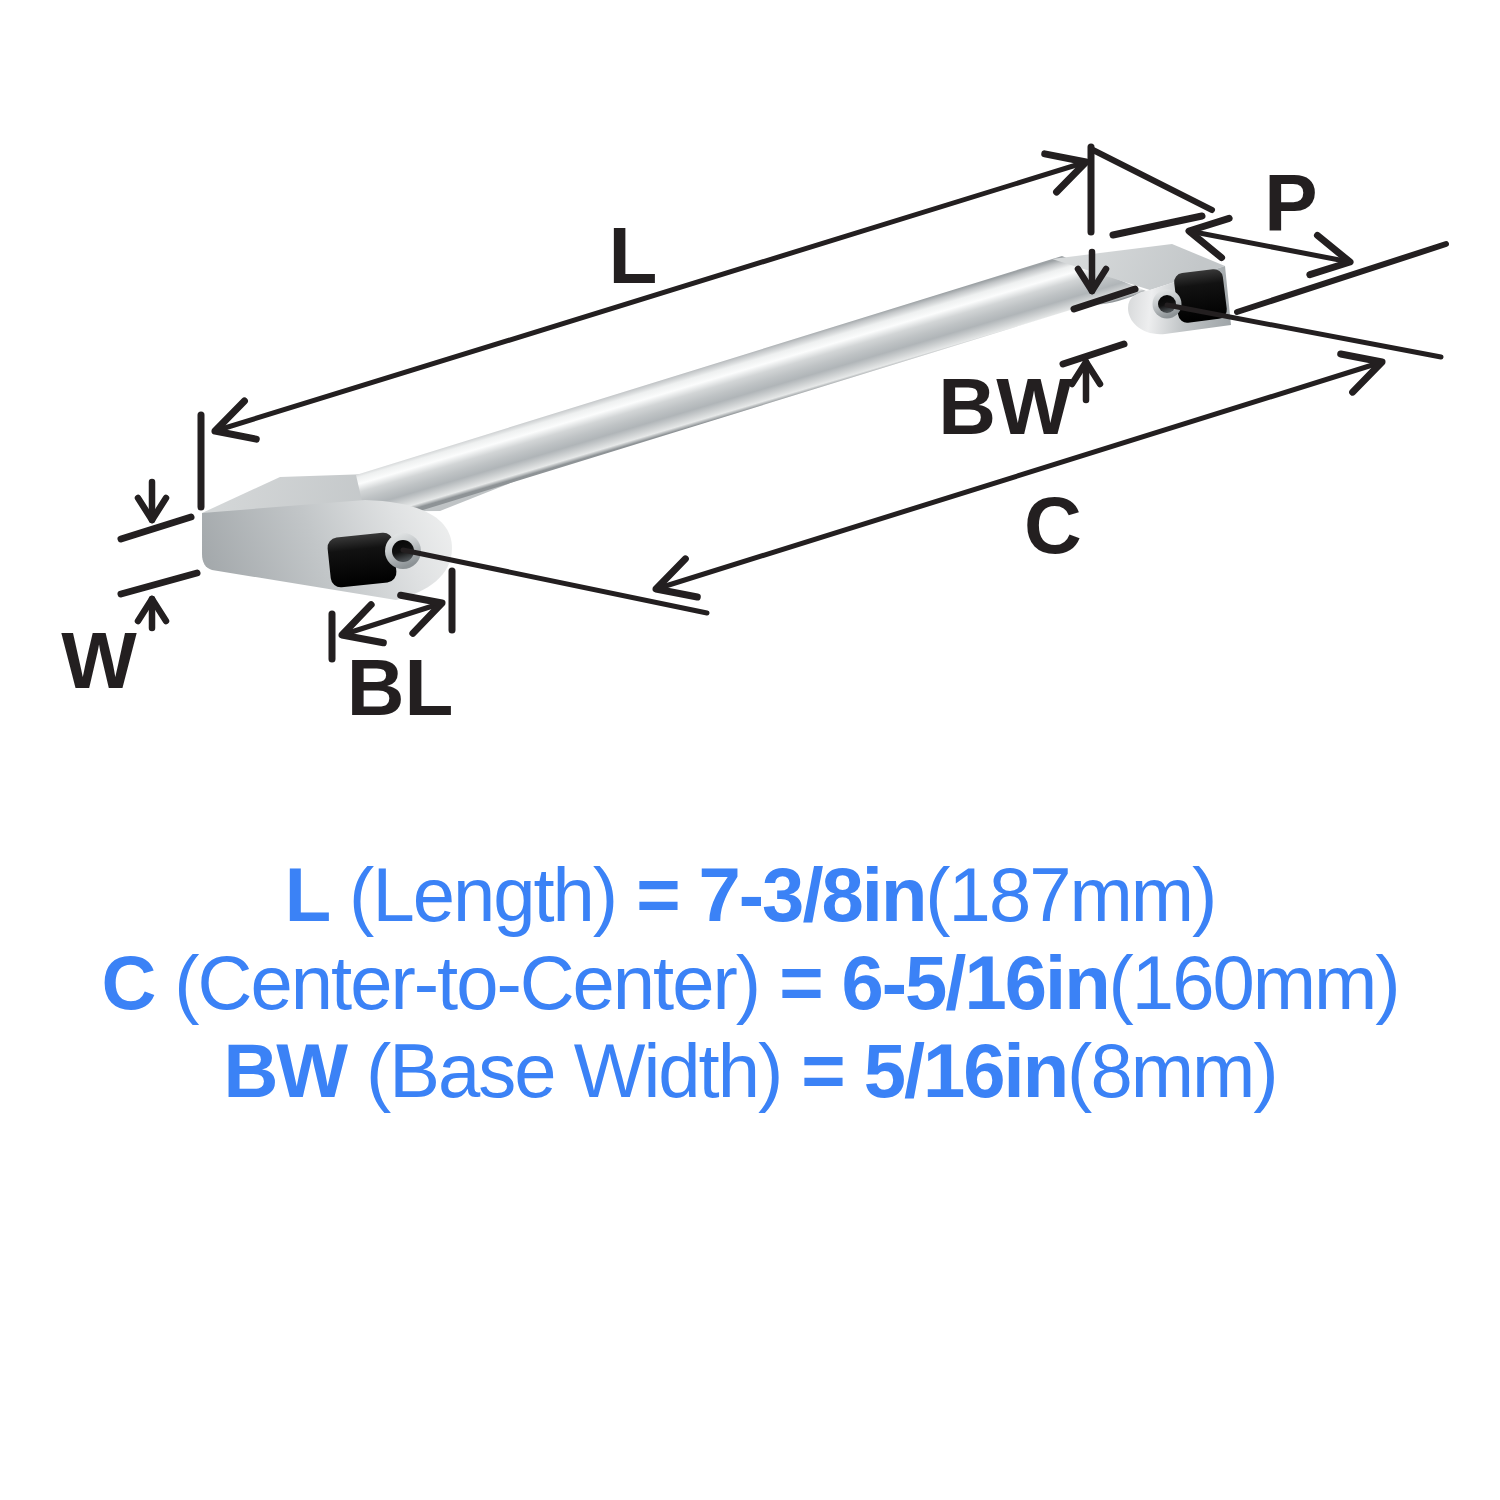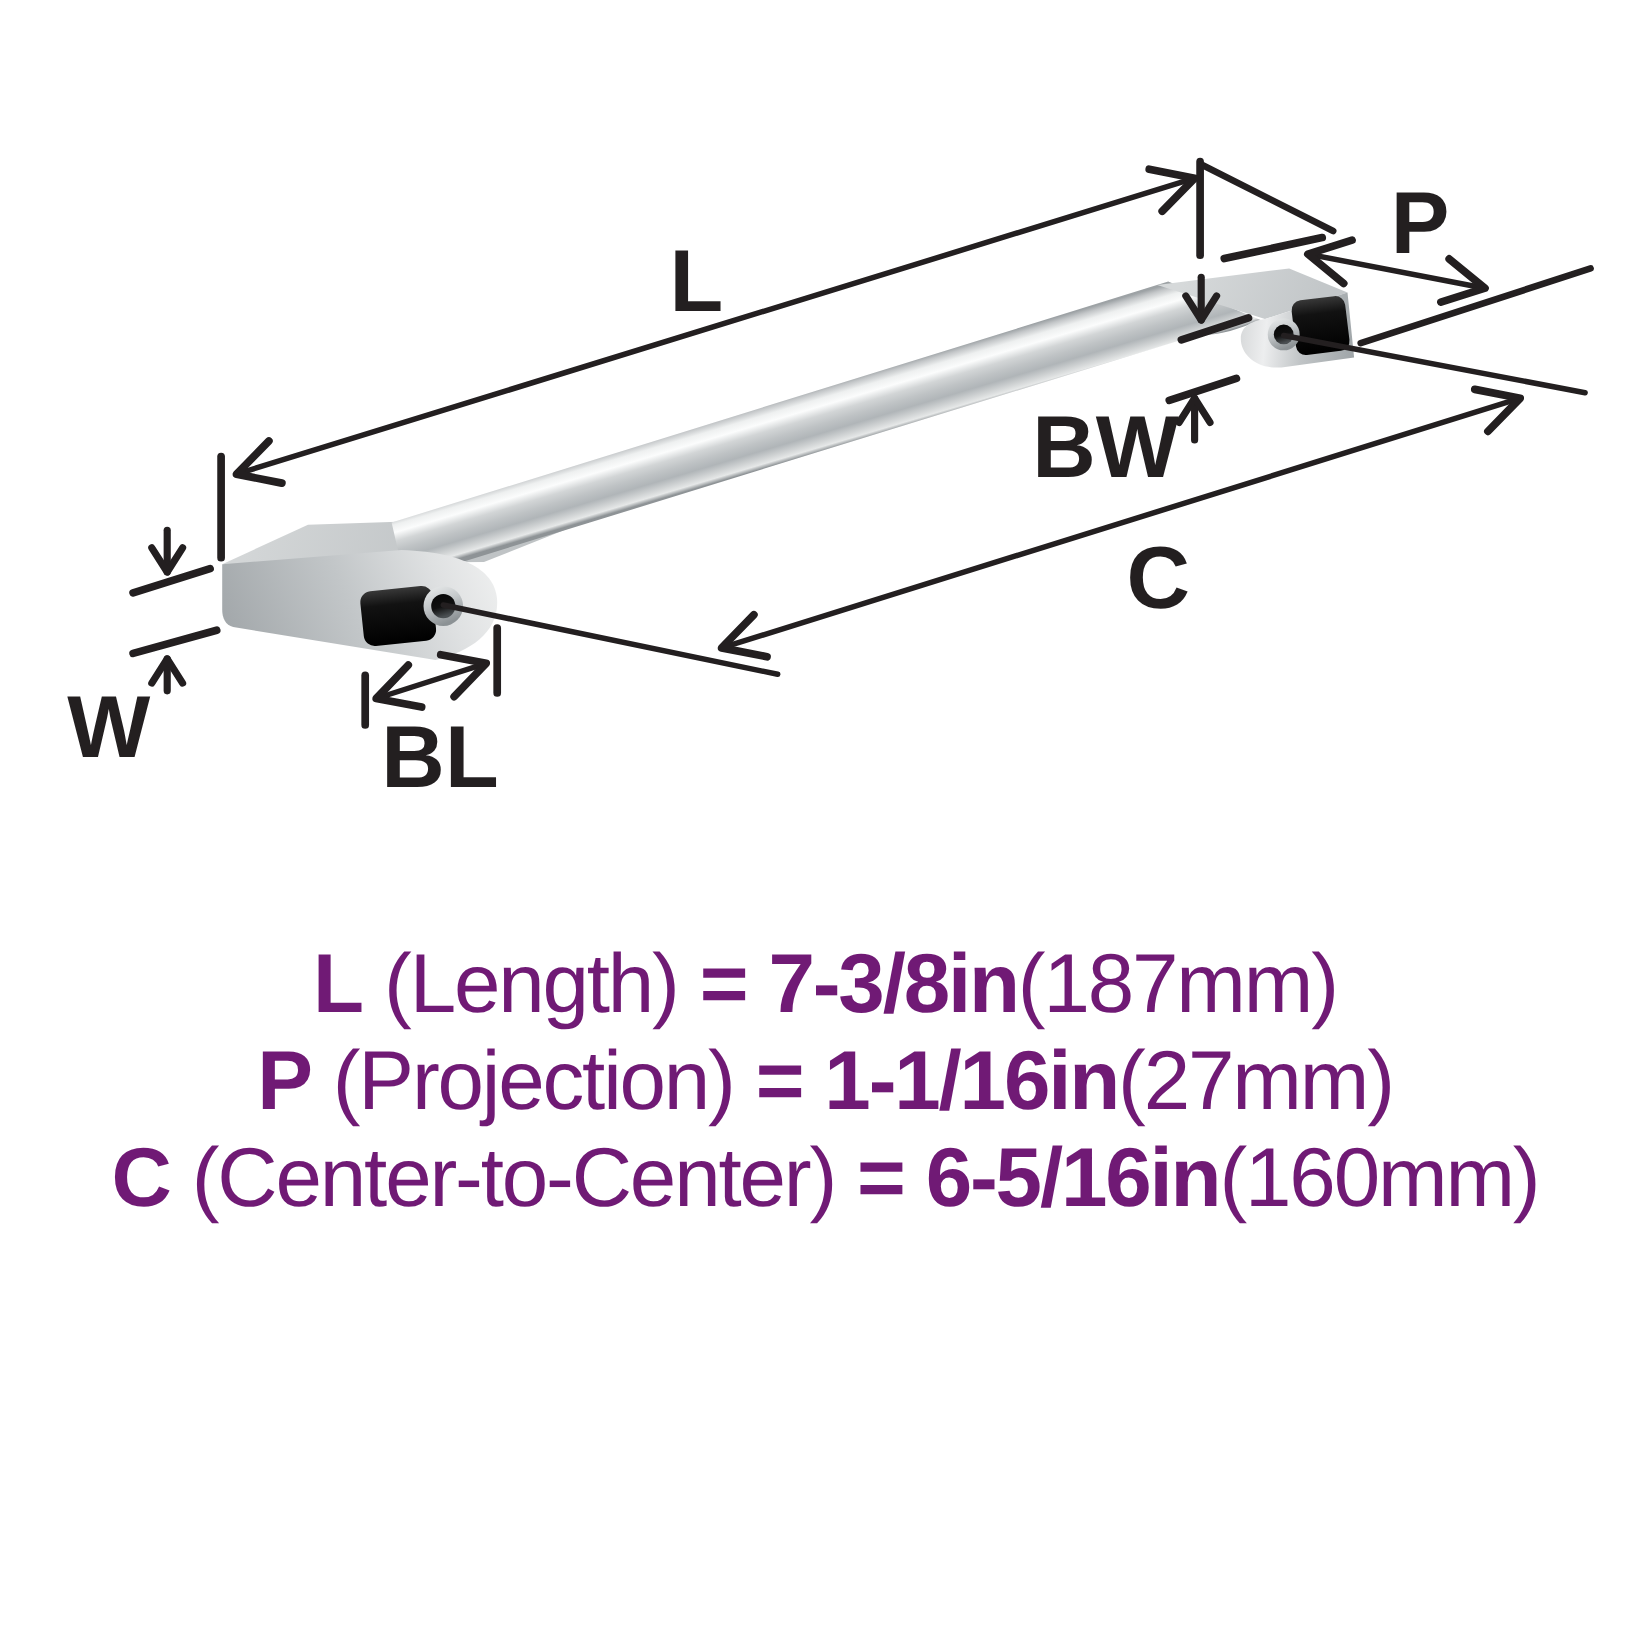--- a/index.html
+++ b/index.html
@@ -15,21 +15,21 @@
     font-family:"Liberation Sans",sans-serif;
     font-weight:700;
     font-size:80px;
     fill:#231f20;
     text-anchor:middle;
   }
   .specs{
     position:absolute;
     left:0;right:0;top:851px;
     text-align:center;
-    color:#701a75;
+    color:#3b82f6;
     font-size:76px;
     line-height:88px;
     letter-spacing:-2px;
     white-space:nowrap;
   }
   .spec-line{white-space:nowrap;}
   .seg-b{font-weight:700;}
   .seg-r{font-weight:400;}
   .seg-name{margin-left:20px;}
   .seg-eq{margin-left:20px;margin-right:20px;}
@@ -157,19 +157,19 @@
       <text class="dim-label" x="99" y="688">W</text>
       <text class="dim-label" x="400" y="715">BL</text>
     </g>
   </svg>
 
   <div class="specs">
     <div class="spec-line">
       <span class="seg-b">L</span><span class="seg-r seg-name">(Length)</span><span class="seg-b seg-eq">=</span><span class="seg-b">7-3/8in</span><span class="seg-r">(187mm)</span>
     </div>
     <div class="spec-line">
-      <span class="seg-b">P</span><span class="seg-r seg-name">(Projection)</span><span class="seg-b seg-eq">=</span><span class="seg-b">1-1/16in</span><span class="seg-r">(27mm)</span>
+      <span class="seg-b">C</span><span class="seg-r seg-name">(Center-to-Center)</span><span class="seg-b seg-eq">=</span><span class="seg-b">6-5/16in</span><span class="seg-r">(160mm)</span>
     </div>
     <div class="spec-line">
-      <span class="seg-b">C</span><span class="seg-r seg-name">(Center-to-Center)</span><span class="seg-b seg-eq">=</span><span class="seg-b">6-5/16in</span><span class="seg-r">(160mm)</span>
+      <span class="seg-b">BW</span><span class="seg-r seg-name">(Base Width)</span><span class="seg-b seg-eq">=</span><span class="seg-b">5/16in</span><span class="seg-r">(8mm)</span>
     </div>
   </div>
 </div>
 
 </body></html>

